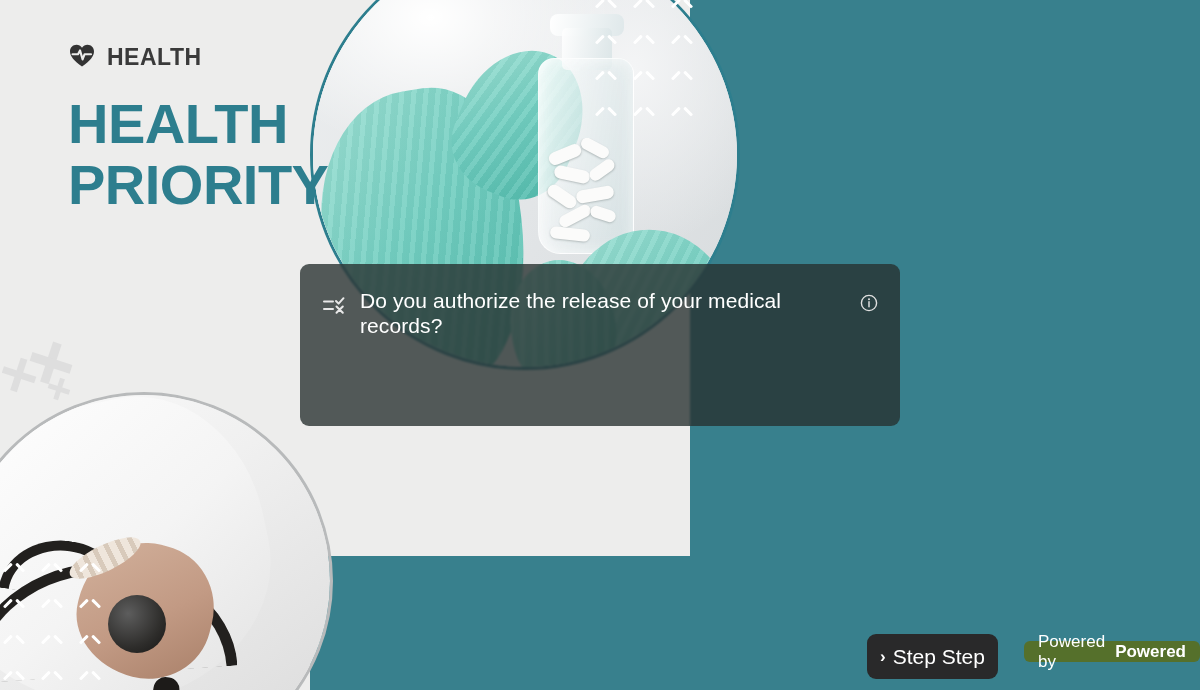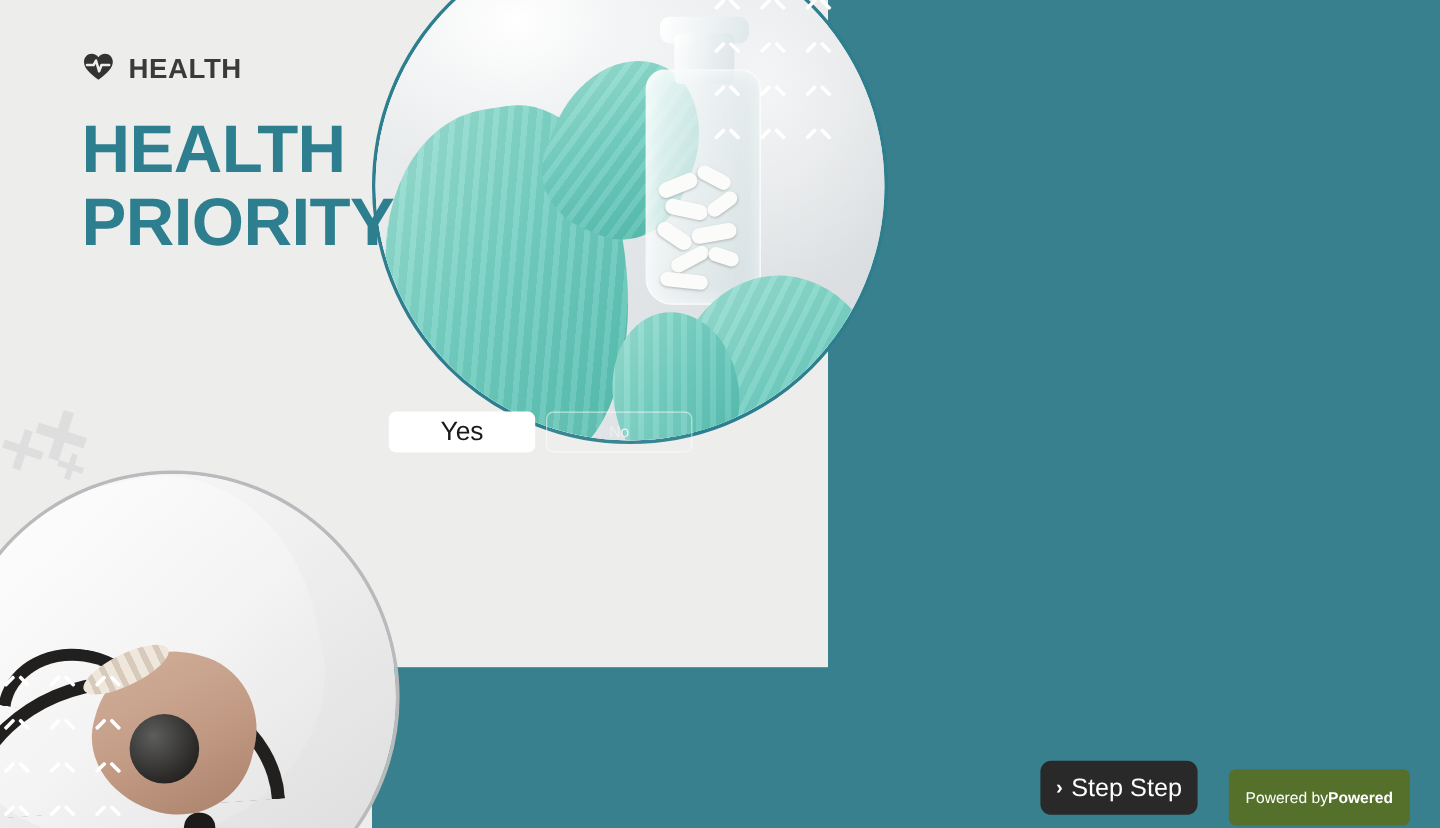--- a/index.html
+++ b/index.html
@@ -262,24 +262,24 @@
     border: none; border-radius: 9px;
     font-family: "Liberation Sans", sans-serif;
     font-size: 21px;
     display: flex; align-items: center; justify-content: center; gap: 7px;
     cursor: pointer;
   }
   .next-chevron { font-size: 17px; font-weight: bold; }
 
   .powered {
     position: absolute; left: 1024px; top: 641px;
-    height: 47px; padding: 0 14px;
+    height: 21px; padding: 0 14px;
     background: #55702b; border-radius: 6px;
     display: flex; align-items: center;
-    font-size: 13px; color: #ffffff;
+    font-size: 17px; color: #ffffff;
   }
   .powered-brand { font-weight: bold; }
 </style>
 </head>
 <body>
 
 <div id="stage">
 
   <div class="teal-right"></div>
   <div class="teal-bottom"></div>
@@ -373,25 +373,41 @@
     </span>
     <span class="brand-name">HEALTH</span>
   </div>
 
   <div class="headline">
     <span class="ln">HEALTH</span>
     <span class="ln">PRIORITY</span>
   </div>
 
 
-
-  <div class="dialog-actions">
-    <button class="btn-yes">Yes</button>
-    <button class="btn-no">No</button>
-  </div>
+  <div class="dialog">
+    <div class="dialog-row">
+      <span class="task-icon">
+        <svg width="24" height="24" viewBox="0 0 24 24">
+          <line x1="2" y1="7.5" x2="11" y2="7.5" stroke="#e8e8e8" stroke-width="2" stroke-linecap="round"></line>
+          <line x1="2" y1="15" x2="11" y2="15" stroke="#e8e8e8" stroke-width="2" stroke-linecap="round"></line>
+          <path d="M14 7 L16.6 9.6 L21.5 4.2" fill="none" stroke="#e8e8e8" stroke-width="2" stroke-linecap="round" stroke-linejoin="round"></path>
+          <path d="M14.5 12.5 L20.8 18.8 M20.8 12.5 L14.5 18.8" stroke="#e8e8e8" stroke-width="2" stroke-linecap="round"></path>
+        </svg>
+      </span>
+      <span class="dialog-q">Do you authorize the release of your medical records?</span>
+      <span class="info-icon">
+        <svg width="18" height="18" viewBox="0 0 18 18">
+          <circle cx="9" cy="9" r="7.6" fill="none" stroke="#e0e0e0" stroke-width="1.4"></circle>
+          <circle cx="9" cy="5.3" r="1" fill="#e0e0e0"></circle>
+          <line x1="9" y1="7.8" x2="9" y2="12.8" stroke="#e0e0e0" stroke-width="1.5" stroke-linecap="round"></line>
+        </svg>
+      </span>
+    </div>
+  </div>
+
 
   <button class="next-step">
     <span class="next-chevron">›</span>
     <span>Step Step</span>
   </button>
 
   <div class="powered">
     <span>Powered by</span>
       <span class="powered-brand">Powered</span>
   </div>

